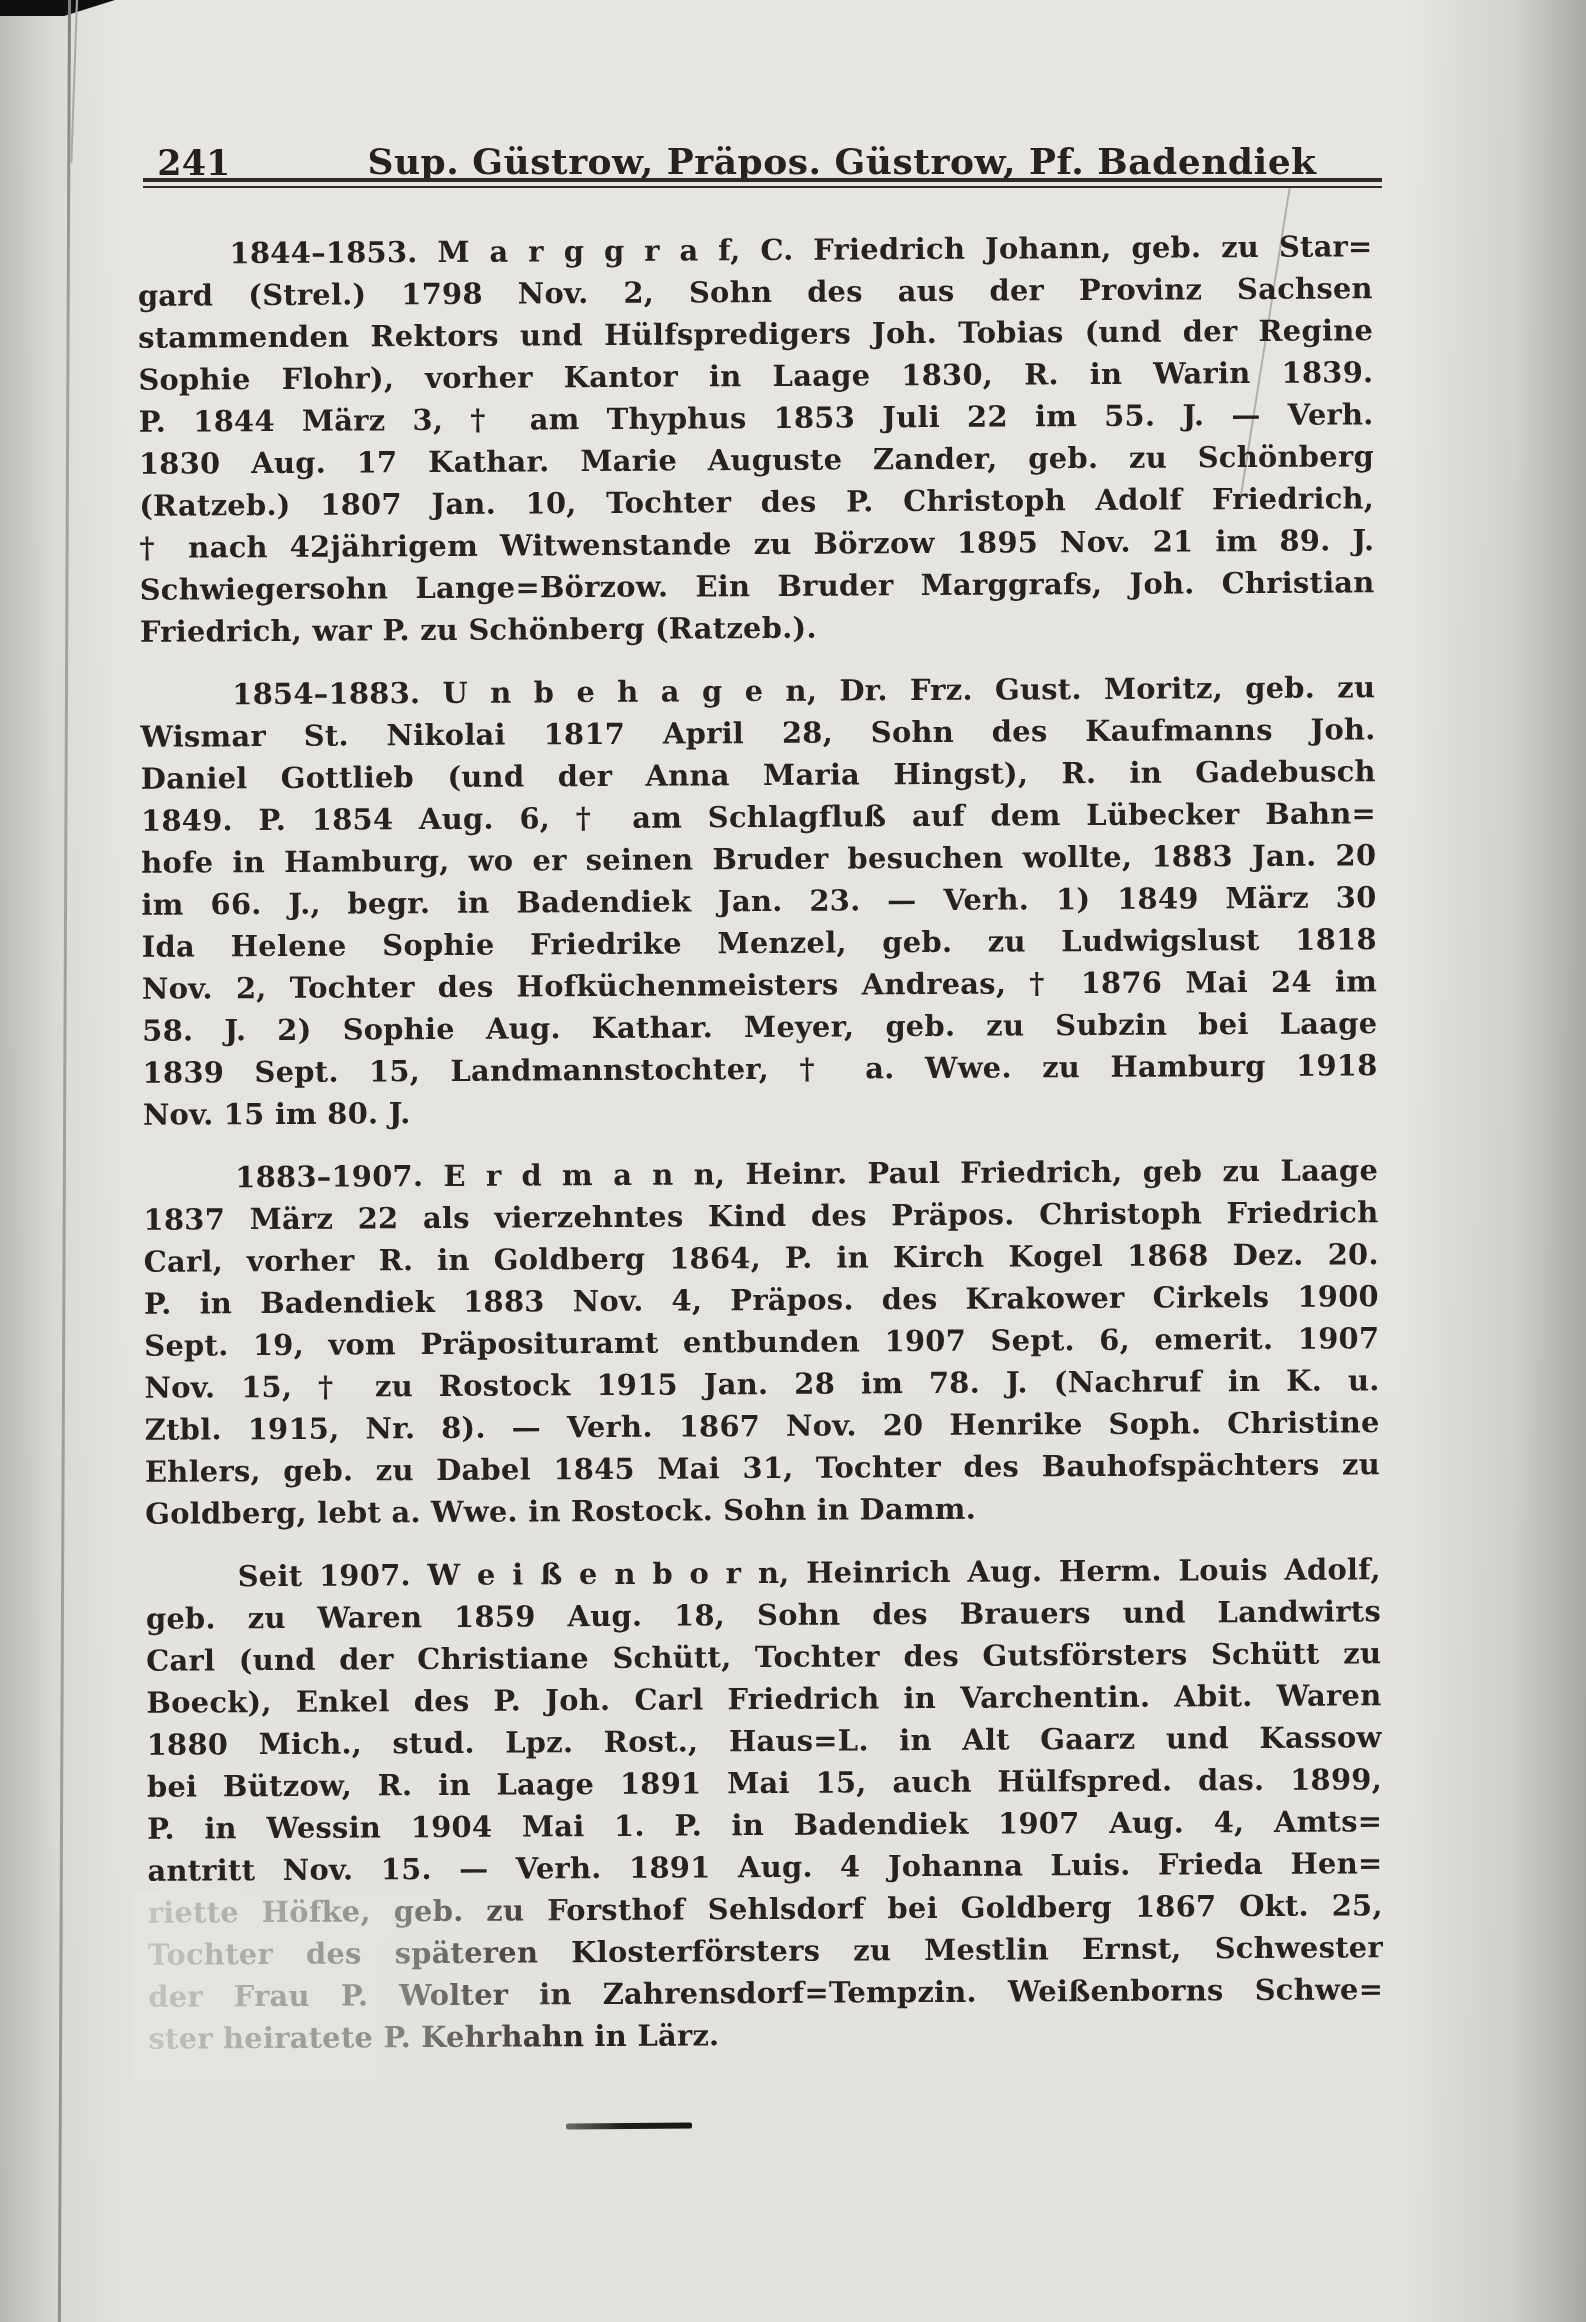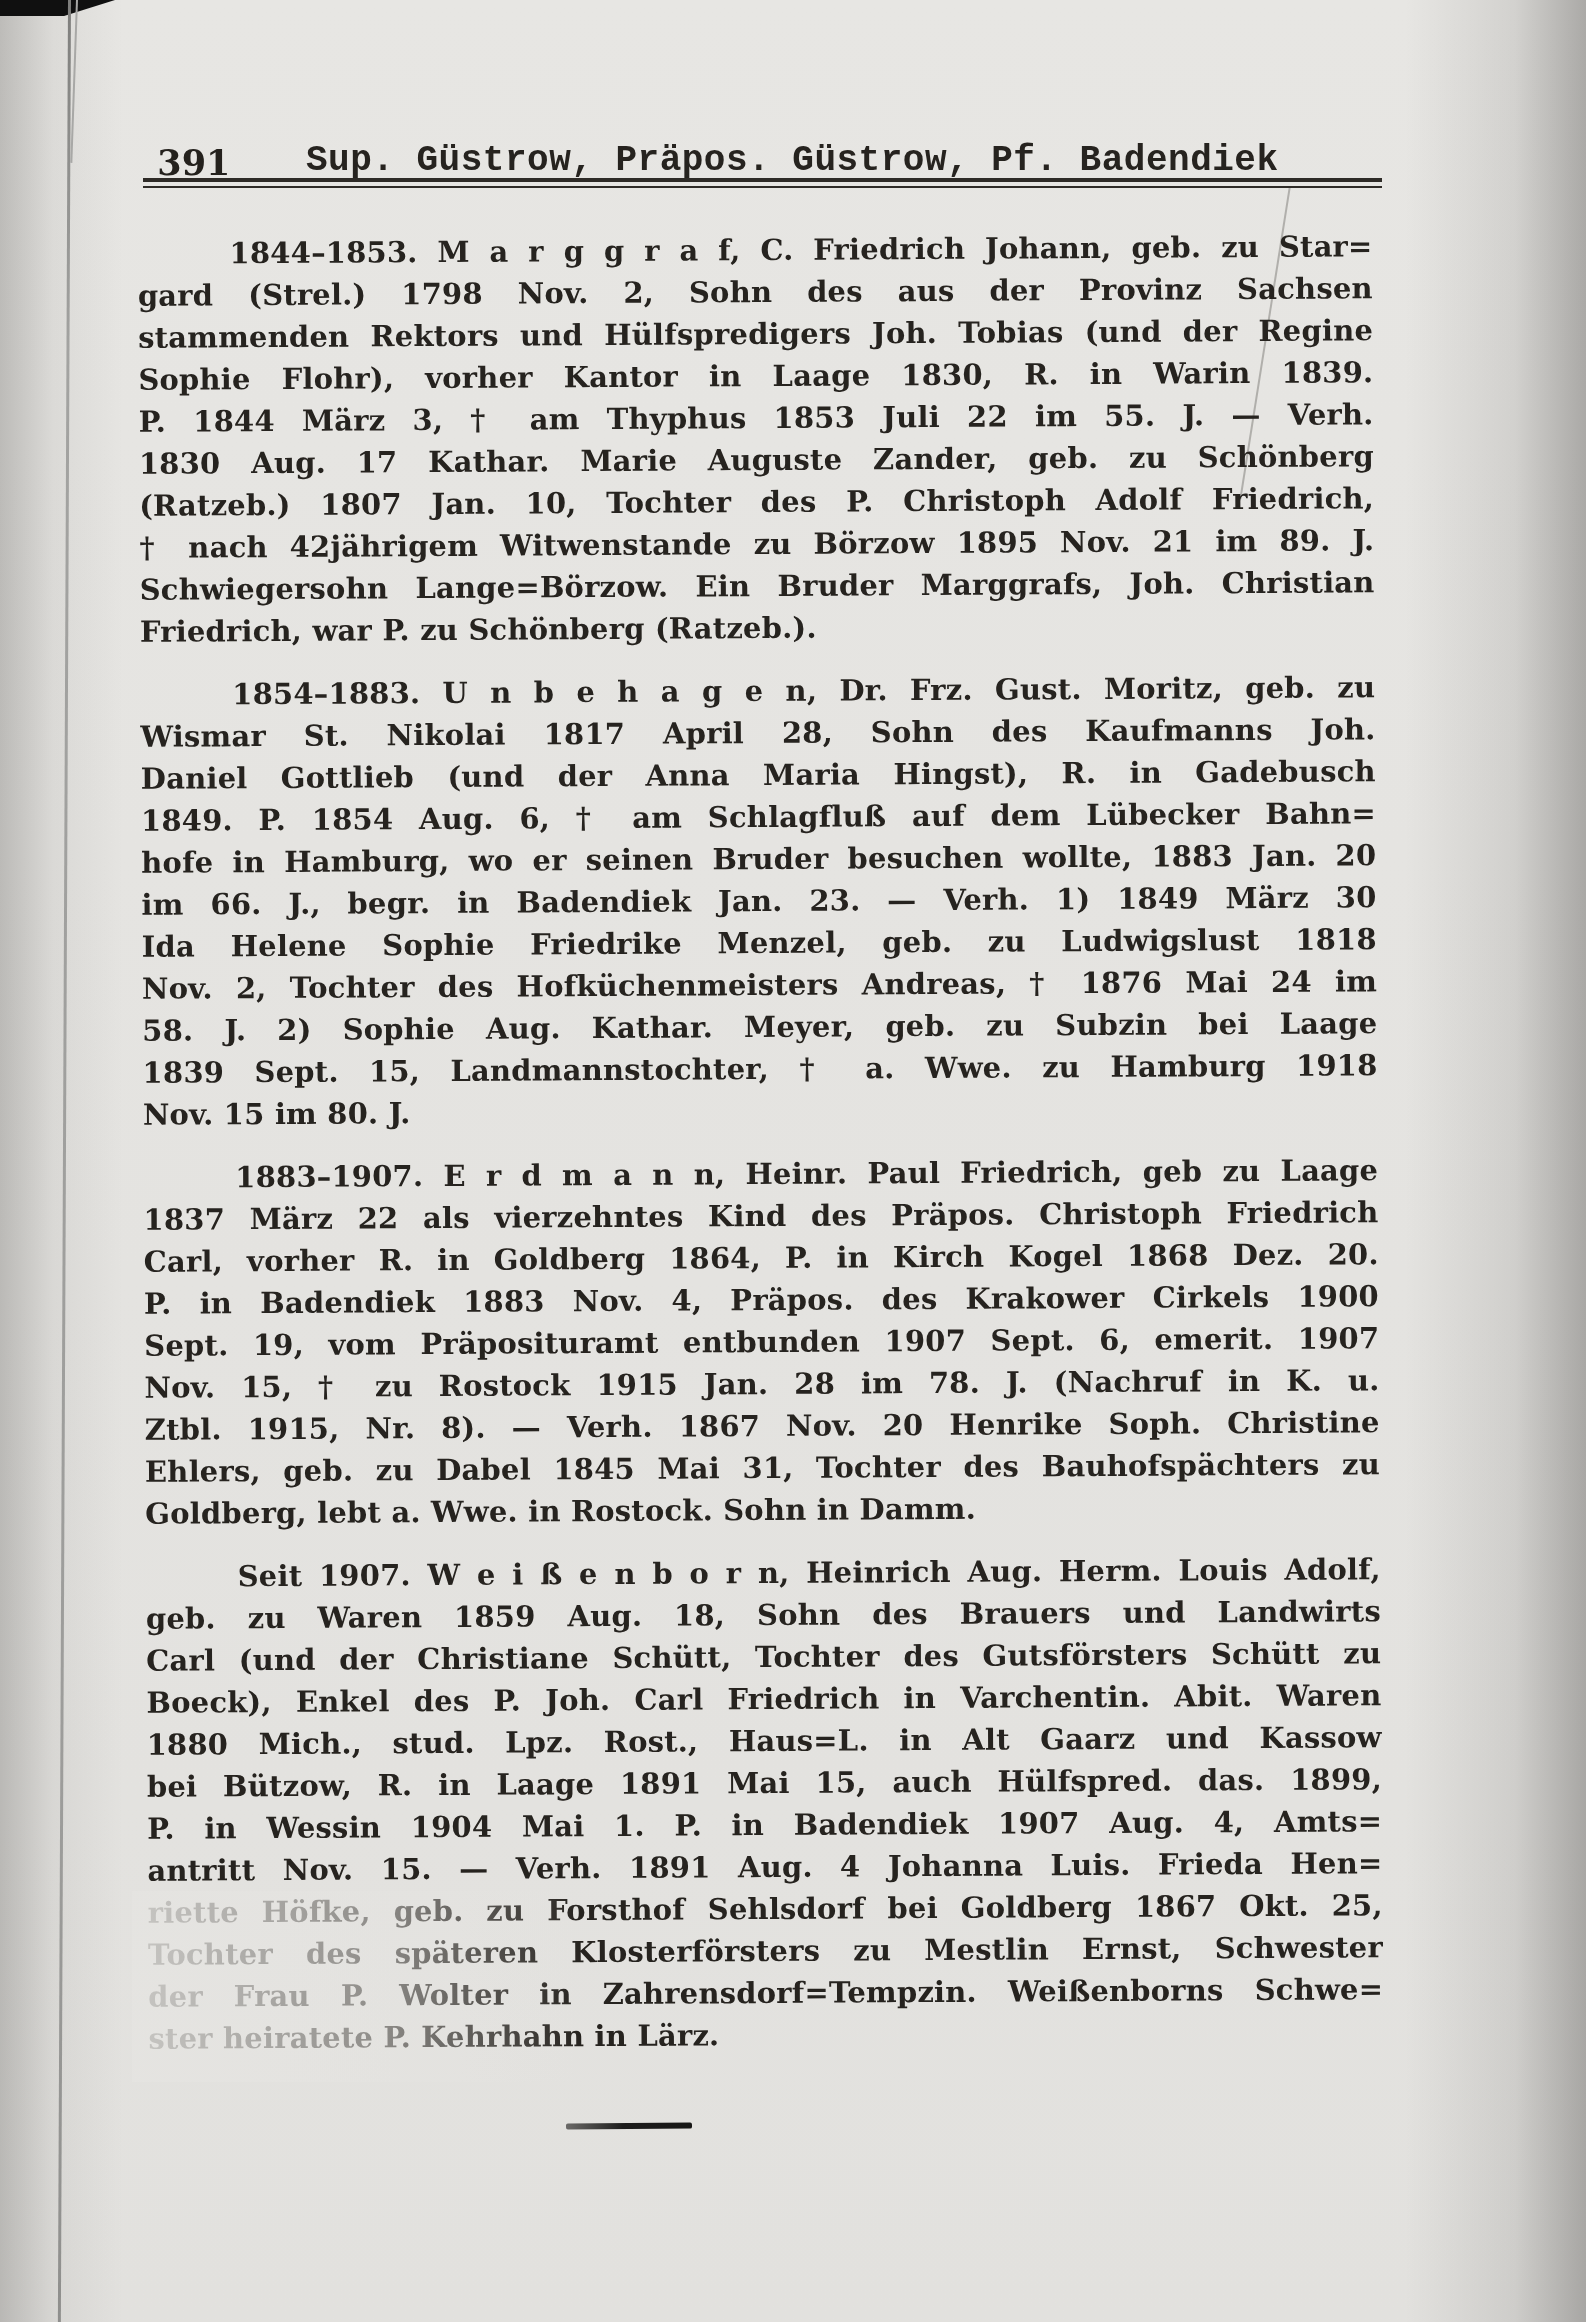--- a/index.html
+++ b/index.html
@@ -37,24 +37,23 @@
     transform: rotate(9deg);
   }
   .header { position: absolute; left: 143px; top: 140px; width: 1235px; height: 46px; }
   .pagenum {
     position: absolute; left: 14.3px; top: 1.9px;
     font-size: 35px; font-weight: 700; color: #24211d;
   }
   .running-title {
     position: absolute; left: 0; top: 0; width: 100%;
     padding-left: 163px; box-sizing: border-box;
-    text-align: left;
+    text-align: center;
     font-size: 36px; font-weight: 700; color: #26231f;
     letter-spacing: 0.5px;
-    font-family: Liberation Mono, monospace;
   }
   .header-rule {
     position: absolute; left: 143px; top: 178px; width: 1239px; height: 3.8px;
     border-top: 4.8px solid #2e2b27;
     border-bottom: 2.9px solid #2e2b27;
   }
   .textblock {
     position: absolute; left: 143px; top: 229px; width: 1235px;
     font-size: 29px; font-weight: 700; color: #26231f;
     line-height: 42px; letter-spacing: 0.2px;
@@ -85,21 +84,21 @@
 <body>
 
 <div class="page">
 
   <div class="corner-black"></div>
   <div class="gutter-line"></div>
   <div class="gutter-line2"></div>
   <div class="crease"></div>
 
   <div class="header">
-    <span class="pagenum">391</span>
+    <span class="pagenum">241</span>
     <div class="running-title">Sup. Güstrow, Präpos. Güstrow, Pf. Badendiek</div>
   </div>
   <div class="header-rule"></div>
 
   <div class="textblock">
     <div class="para">
         <div class="line first">1844–1853. M a r g g r a f,  C. Friedrich Johann, geb. zu Star=</div>
         <div class="line">gard (Strel.) 1798 Nov. 2, Sohn des aus der Provinz Sachsen</div>
         <div class="line">stammenden Rektors und Hülfspredigers Joh. Tobias (und der Regine</div>
         <div class="line">Sophie Flohr), vorher Kantor in Laage 1830, R. in Warin 1839.</div>

